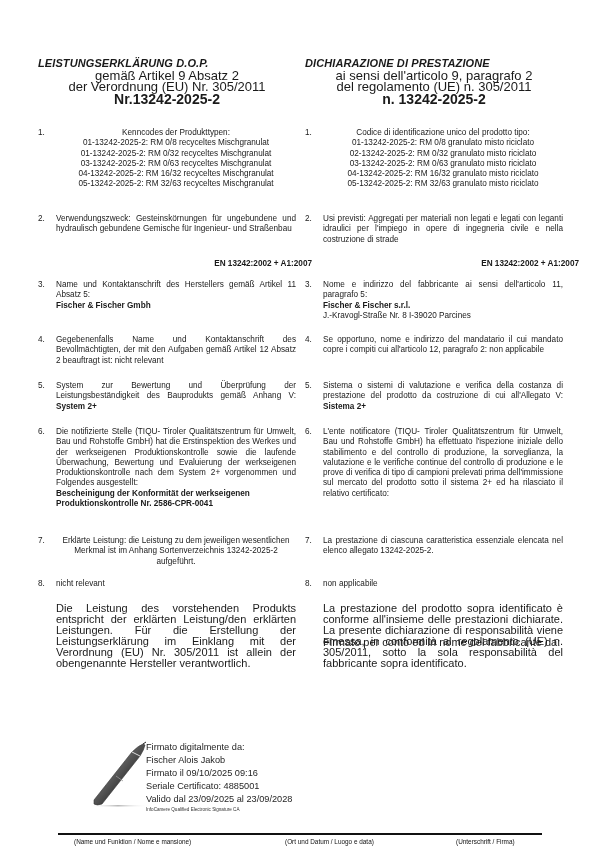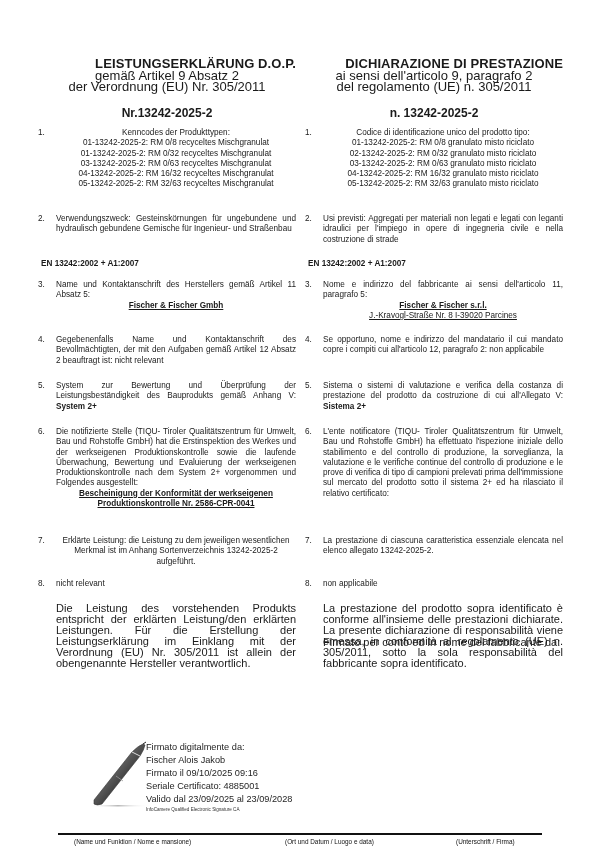--- a/index.html
+++ b/index.html
@@ -2,30 +2,30 @@
 <html><head>
 <meta charset="utf-8">
 <style>
   * { box-sizing: border-box; margin: 0; padding: 0; }
   html, body { width: 600px; height: 859px; background: #ffffff; overflow: hidden; }
   body { font-family: "Liberation Sans", sans-serif; color: #1a1a1a; position: relative; }
   .page { position: absolute; left: 0; top: 0; width: 600px; height: 859px; }
   .col { position: absolute; top: 56px; width: 258px; }
   .col.left { left: 38px; }
   .col.right { left: 305px; }
-  .title { text-align: right; font-weight: bold; font-size: 13px; letter-spacing: 0.1px; line-height: 15px; }
+  .title { text-align: left; font-weight: bold; font-size: 11px; letter-spacing: 0.1px; line-height: 15px; font-style: italic; }
   .sub { text-align: center; font-size: 13px; line-height: 10.5px; }
-  .docnr { text-align: center; font-weight: bold; font-size: 12px; margin-top: 16px; line-height: 11px; }
+  .docnr { text-align: center; font-weight: bold; font-size: 14px; margin-top: 2px; line-height: 11px; }
   .item { position: absolute; left: 0; width: 258px; font-size: 8.2px; line-height: 10.3px; }
   .item .num { position: absolute; left: 0; top: 0; width: 16px; }
   .item .body { margin-left: 18px; text-align: justify; }
   .item .body.noj { text-align: center; }
-  .center { text-align: center; text-decoration: underline; }
+  .center { text-align: left; }
   .bold { font-weight: bold; }
-  .norm { position: absolute; left: 3px; width: 258px; text-align: left; font-weight: bold; font-size: 8.2px; }
+  .norm { position: absolute; left: 16px; width: 258px; text-align: right; font-weight: bold; font-size: 8.2px; }
   .para { position: absolute; left: 18px; width: 240px; font-size: 11px; line-height: 11px; text-align: justify; }
   .sig { position: absolute; left: 88px; top: 738px; width: 260px; height: 82px; }
   .pen { position: absolute; left: 0; top: 0; width: 62px; height: 70px; }
   .sigtext { position: absolute; left: 58px; top: 3px; font-size: 9.2px; line-height: 13px; color: #1e1e1e; }
   .sigca { font-size: 4.6px; line-height: 8px; color: #333; }
   .sigline { position: absolute; left: 58px; top: 833px; width: 484px; height: 2px; background: #111; }
   .labels { position: absolute; top: 838px; font-size: 6.4px; color: #111; }
 </style>
 </head>
 <body>

